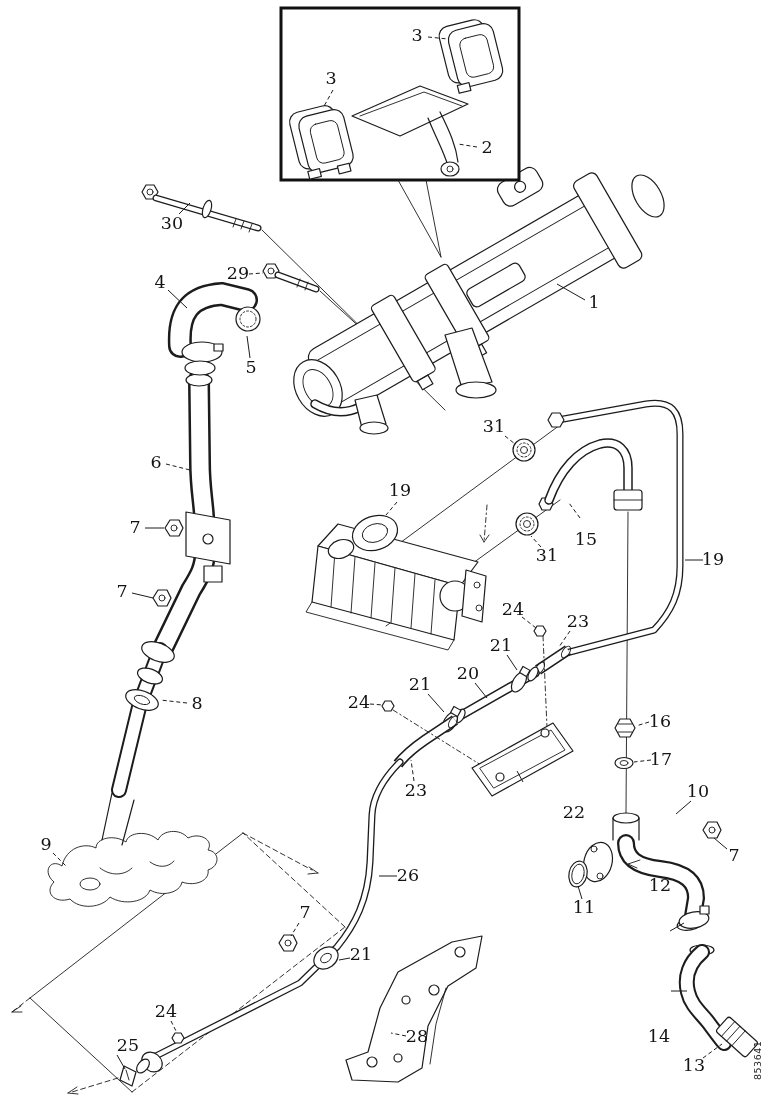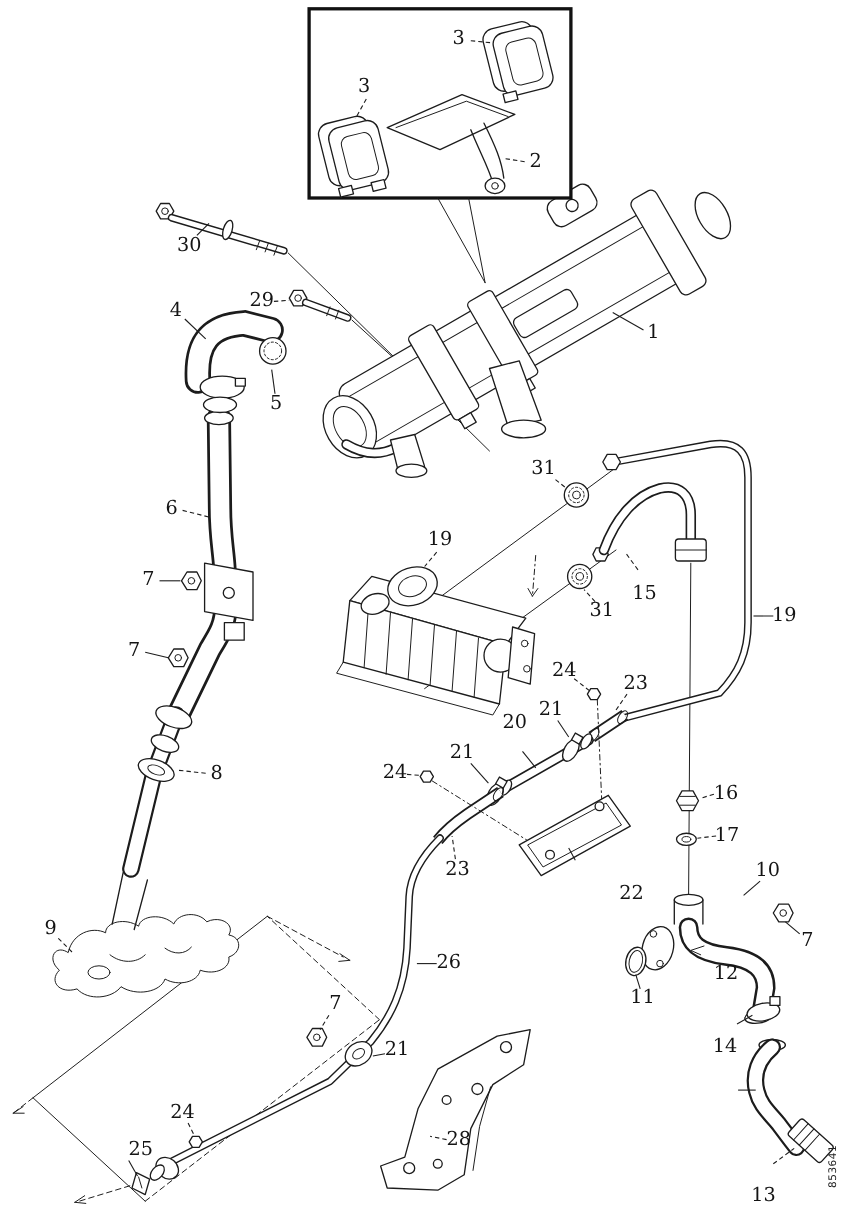--- a/index.html
+++ b/index.html
@@ -410,28 +410,28 @@
       <div class="callout" style="left: 156px; top: 463px;">6</div>
       <div class="callout" style="left: 135px; top: 528px;">7</div>
       <div class="callout" style="left: 122px; top: 592px;">7</div>
       <div class="callout" style="left: 734px; top: 856px;">7</div>
       <div class="callout" style="left: 305px; top: 913px;">7</div>
       <div class="callout" style="left: 197px; top: 704px;">8</div>
       <div class="callout" style="left: 46px; top: 845px;">9</div>
       <div class="callout" style="left: 698px; top: 792px;">10</div>
       <div class="callout" style="left: 584px; top: 908px;">11</div>
       <div class="callout" style="left: 660px; top: 886px;">12</div>
-      <div class="callout" style="left: 694px; top: 1066px; margin-top: 22px;">13</div>
-      <div class="callout" style="left: 659px; top: 952px;">14</div>
+      <div class="callout" style="left: 694px; top: 1066px;">13</div>
+      <div class="callout" style="left: 659px; top: 1037px;">14</div>
       <div class="callout" style="left: 586px; top: 527px; margin-top: 13px;">15</div>
       <div class="callout" style="left: 660px; top: 722px;">16</div>
       <div class="callout" style="left: 661px; top: 760px;">17</div>
       <div class="callout" style="left: 400px; top: 491px;">19</div>
       <div class="callout" style="left: 713px; top: 560px;">19</div>
-      <div class="callout" style="left: 468px; top: 658px; text-align: center;">20</div>
+      <div class="callout" style="left: 468px; top: 674px; text-align: center;">20</div>
       <div class="callout" style="left: 501px; top: 646px;">21</div>
       <div class="callout" style="left: 420px; top: 685px;">21</div>
       <div class="callout" style="left: 528px; top: 813px; margin-left: 46px;">22</div>
       <div class="callout" style="left: 578px; top: 622px;">23</div>
       <div class="callout" style="left: 416px; top: 791px;">23</div>
       <div class="callout" style="left: 513px; top: 610px;">24</div>
       <div class="callout" style="left: 359px; top: 703px;">24</div>
       <div class="callout" style="left: 166px; top: 1012px;">24</div>
       <div class="callout" style="left: 128px; top: 1046px;">25</div>
       <div class="callout" style="left: 408px; top: 876px; text-align: right;">26</div>

